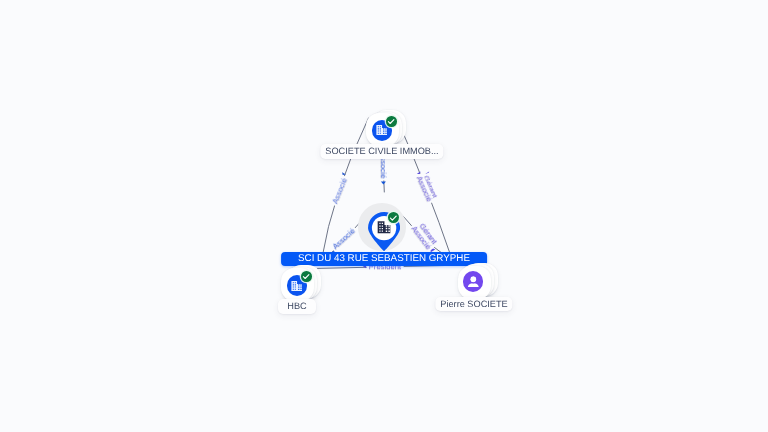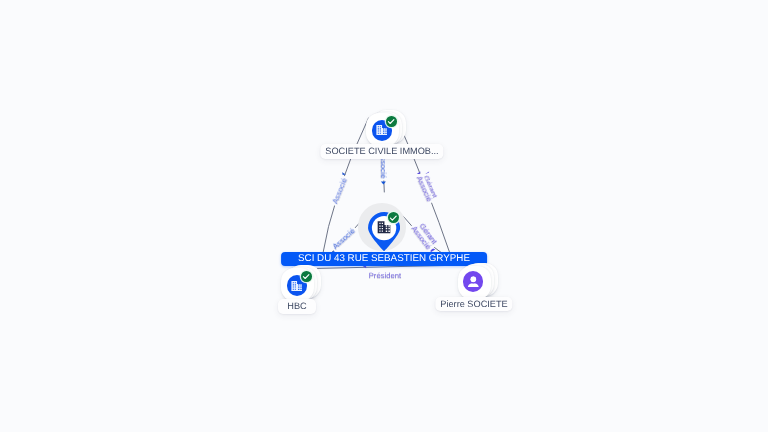--- a/index.html
+++ b/index.html
@@ -70,21 +70,21 @@
     </g>
   </svg>
   <div class="layer" id="labels">
     <div class="elab" style="left:383px;top:165px;color:#3f66de;transform:translate(-50%,-50%) rotate(90deg);">Associé</div>
     <div class="elab" style="left:339.8px;top:190.8px;color:#5f7ce4;transform:translate(-50%,-50%) rotate(-67.7deg);">Associé</div>
     <div class="elab" style="left:429.8px;top:187.1px;color:#6f60dd;transform:translate(-50%,-50%) rotate(66deg);">Gérant</div>
     <div class="elab" style="left:423.8px;top:189.2px;color:#6f60dd;transform:translate(-50%,-50%) rotate(66deg);">Associé</div>
     <div class="elab" style="left:428px;top:234px;color:#6a5ae0;transform:translate(-50%,-50%) rotate(53deg);">Gérant</div>
     <div class="elab" style="left:421px;top:238px;color:#6a5ae0;transform:translate(-50%,-50%) rotate(53deg);">Associé</div>
     <div class="elab" style="left:344px;top:239px;color:#3f66de;transform:translate(-50%,-50%) rotate(-42deg);">Associé</div>
-    <div class="elab" style="left:385px;top:276px;color:#7b6fe0;transform:translate(-50%,-50%);">Président</div>
+    <div class="elab" style="left:385px;top:267px;color:#7b6fe0;transform:translate(-50%,-50%);">Président</div>
   </div>
 
   <div class="layer" id="nodes">
 
     <div class="node" style="left:382px;top:112.9px;">
       <div class="stack">
         <div class="stackcard c3"></div>
           <div class="stackcard c2"></div>
           <div class="stackcard c1"></div>
       </div>

